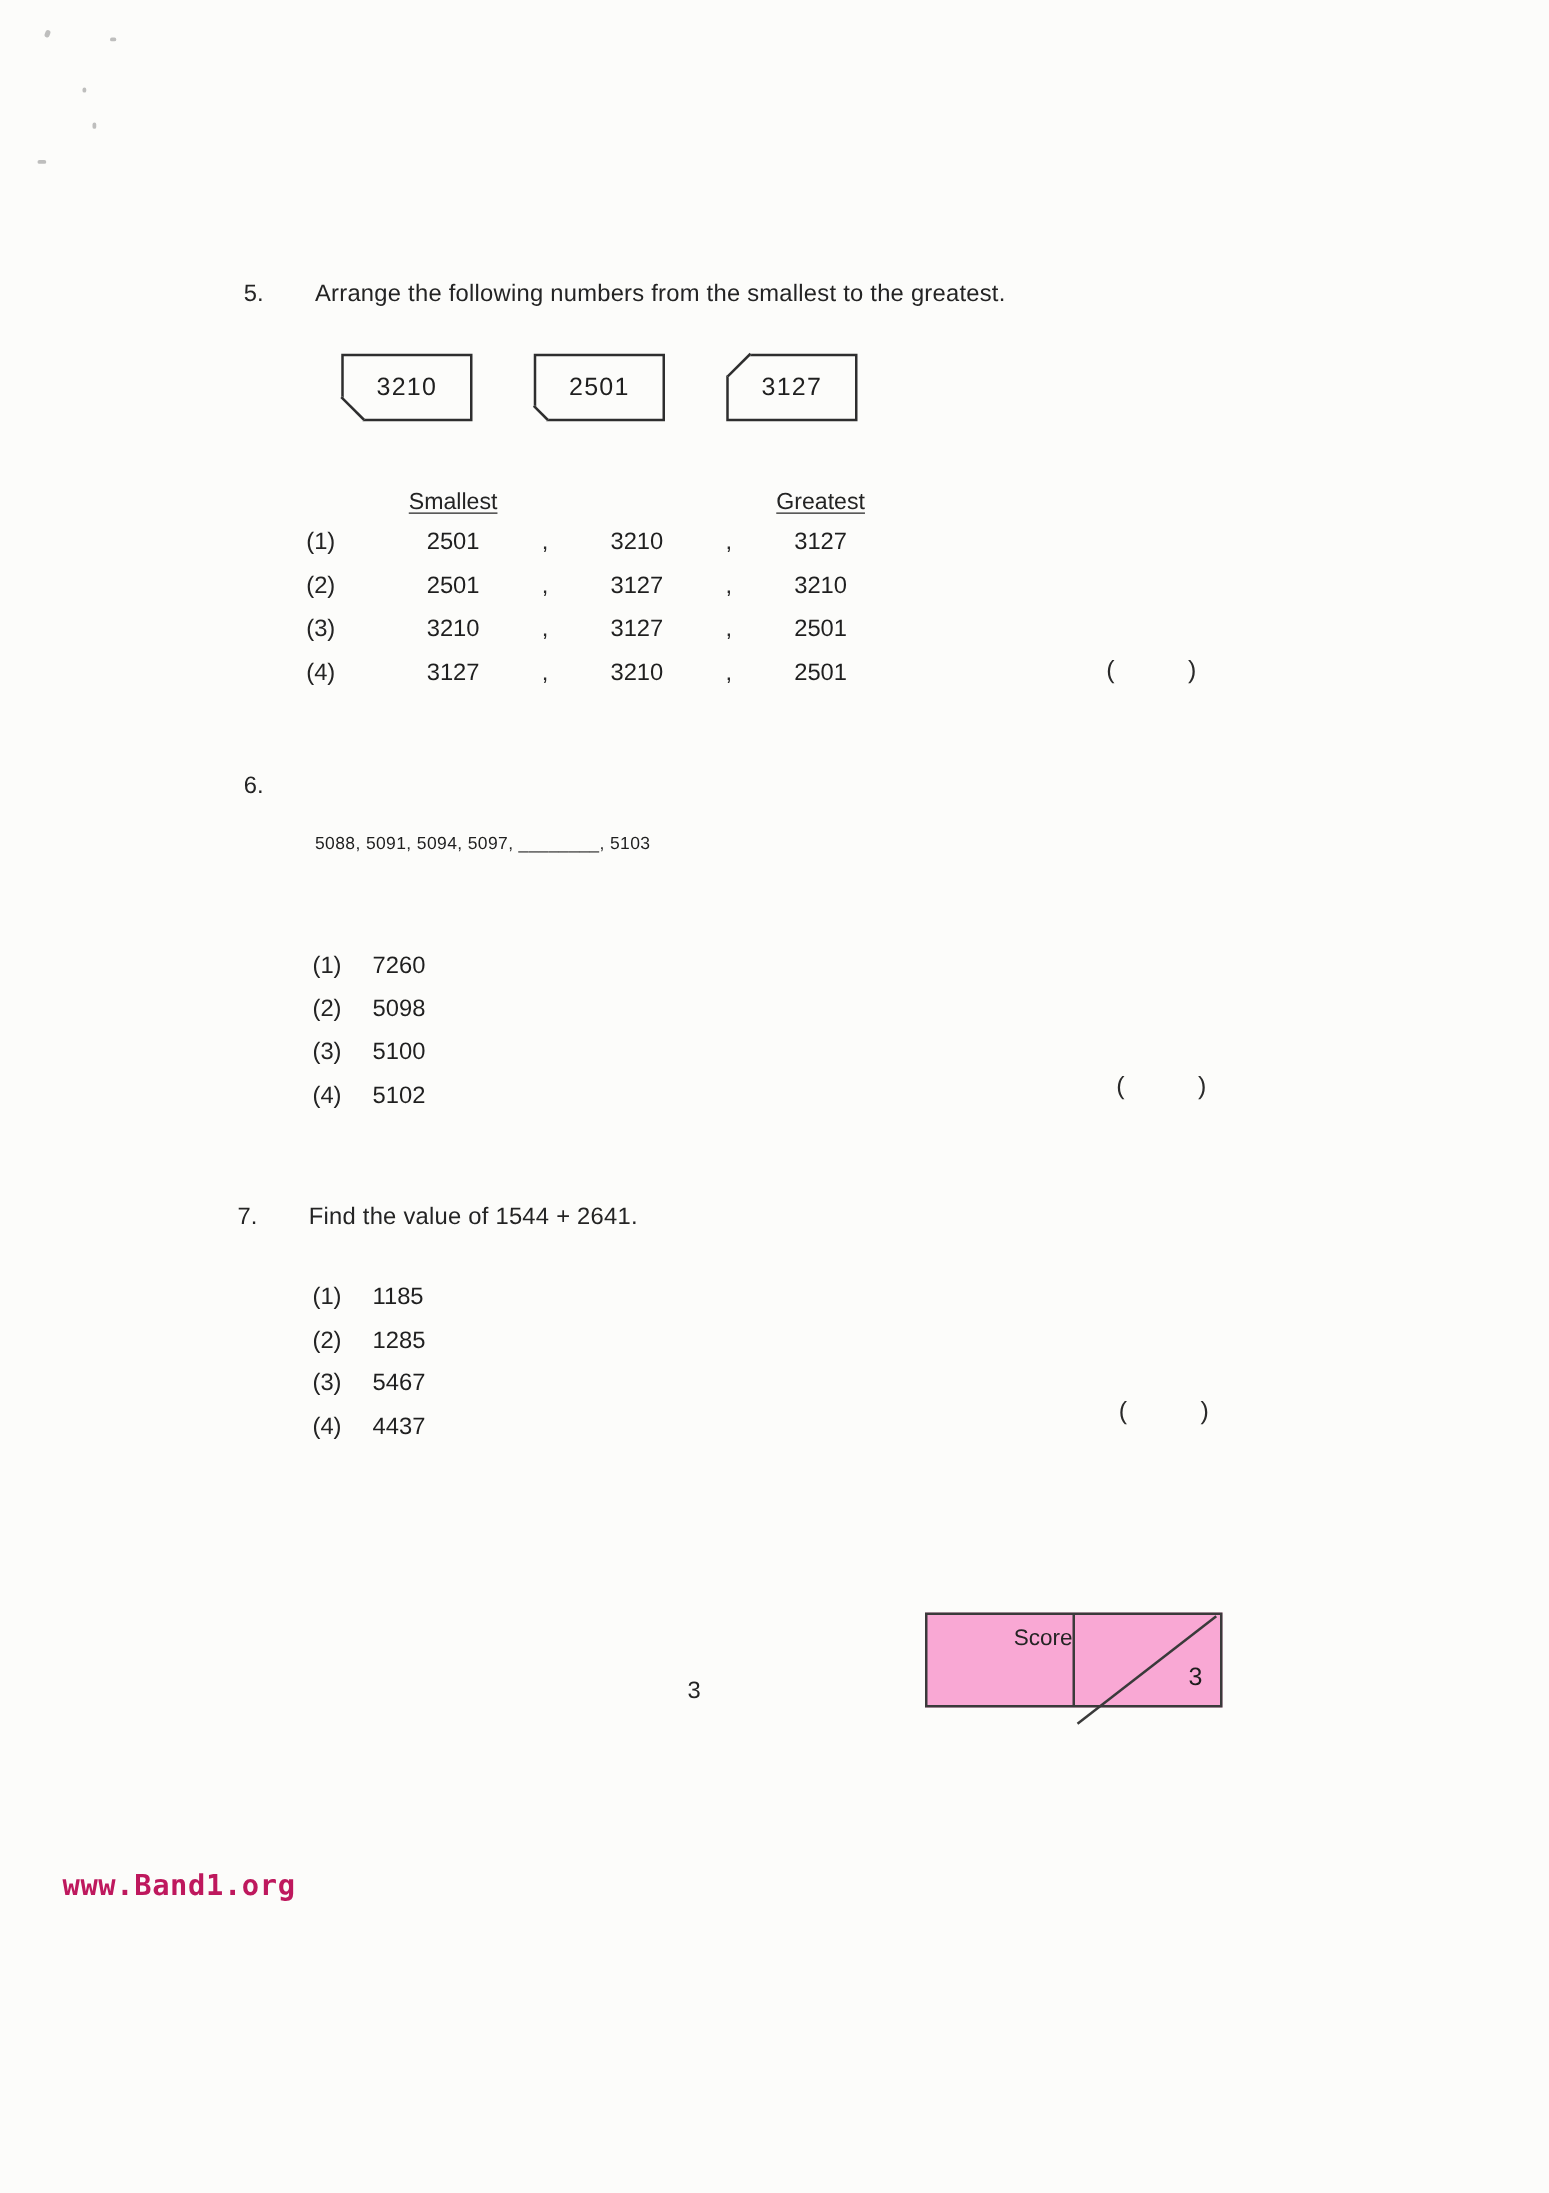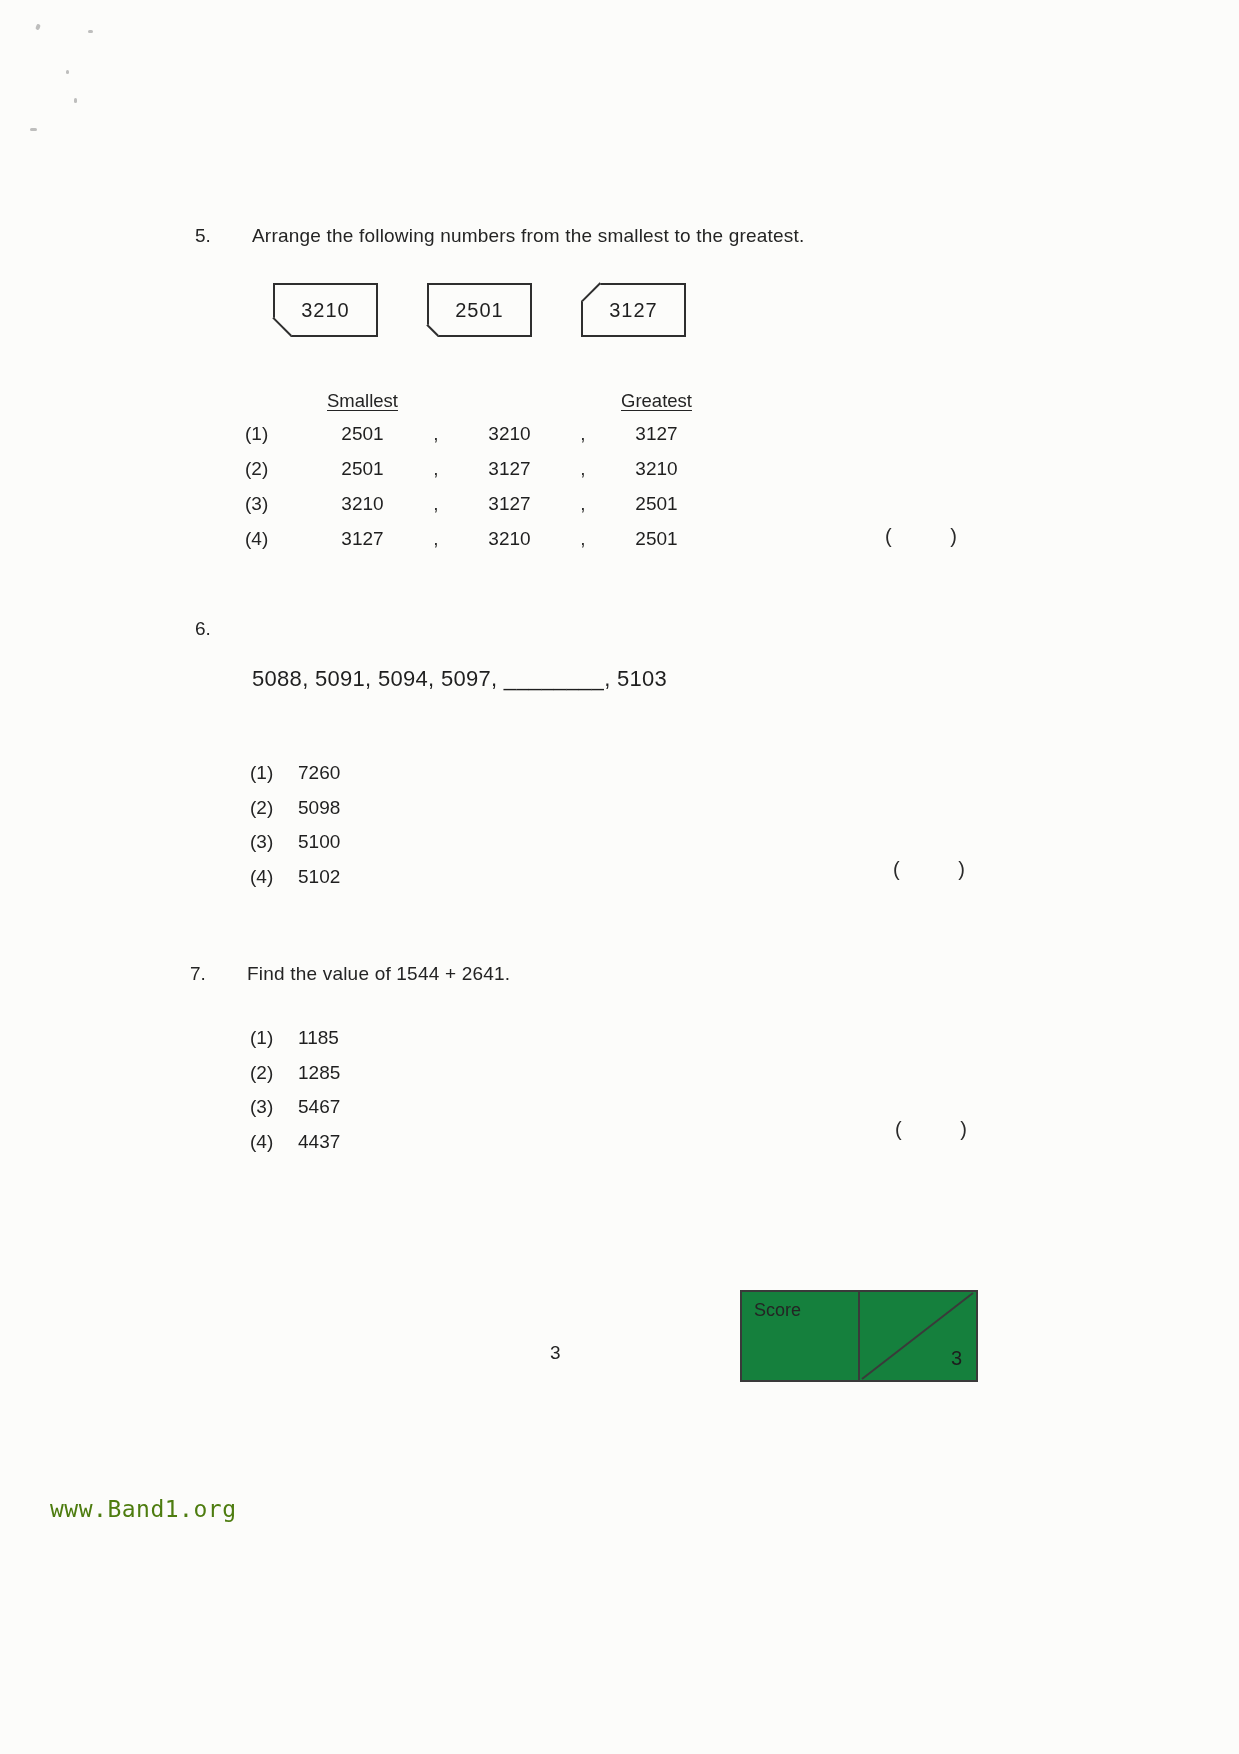--- a/index.html
+++ b/index.html
@@ -71,64 +71,65 @@
     font-size: 18.5px;
     text-decoration: underline;
     text-underline-offset: 3px;
     color: #242424;
   }
   .q5-grid .hdr-row { height: 40px; }
   .q5-grid .comma { color: #2a2a2a; }
   .opt-label { color: #242424; }
 
   
-  .pattern-line { position: absolute; left: 57px; top: 48px; font-size: 22px; letter-spacing: .3px; }
+  .pattern-line { position: absolute; left: 57px; top: 48px; font-size: 14px; letter-spacing: .3px; }
   .opt-list { position: absolute; display: grid; grid-template-columns: 48px auto; grid-auto-rows: 34.5px; font-size: 19px; }
   .opt-list .cell { display: flex; align-items: center; }
 
   .q6 { left: 195px; top: 618px; width: 700px; height: 290px; }
   .q6 .opt-list { left: 55px; top: 138px; }
 
   .q7 { left: 190px; top: 963px; width: 700px; height: 220px; }
   .q7 .opt-list { left: 60px; top: 58px; }
 
   
   .bracket { position: absolute; width: 72px; display: flex; justify-content: space-between; font-size: 20px; color: #2a2a2a; }
   .bracket-q5 { left: 885px; top: 525px; }
   .bracket-q6 { left: 893px; top: 858px; }
   .bracket-q7 { left: 895px; top: 1118px; }
 
   
   .score-box {
     position: absolute; left: 740px; top: 1290px;
-    width: 238px; height: 92px;
+    width: 238px; height: 76px;
     border: 2px solid #3a3a3a;
     display: flex;
-    background: #15803d;
+    background: #f9a8d4;
+    text-align: right;
   }
   .score-label-cell {
     flex: 0 0 118px;
     border-right: 2px solid #3a3a3a;
     padding: 8px 0 0 12px;
     font-size: 18px;
     color: #242424;
   }
   .score-value-cell { position: relative; flex: 1; }
   .score-value-cell svg { position: absolute; left: 0; top: 0; }
   .score-value {
     position: absolute; right: 14px; bottom: 10px;
     font-size: 20px; color: #1d1d1d;
   }
 
   .page-number { position: absolute; left: 550px; top: 1342px; font-size: 19px; color: #242424; }
 
   .watermark {
     position: absolute; left: 50px; top: 1496px;
     font-family: "DejaVu Sans Mono", "Liberation Mono", monospace;
-    font-size: 23px; color: #4d7c0f; letter-spacing: .5px;
+    font-size: 23px; color: #be185d; letter-spacing: .5px; font-weight: bold;
   }
 </style>
 </head>
 <body>
 
 <div class="page">
 
   <div class="artifact a1"></div>
   <div class="artifact a2"></div>
   <div class="artifact a3"></div>

